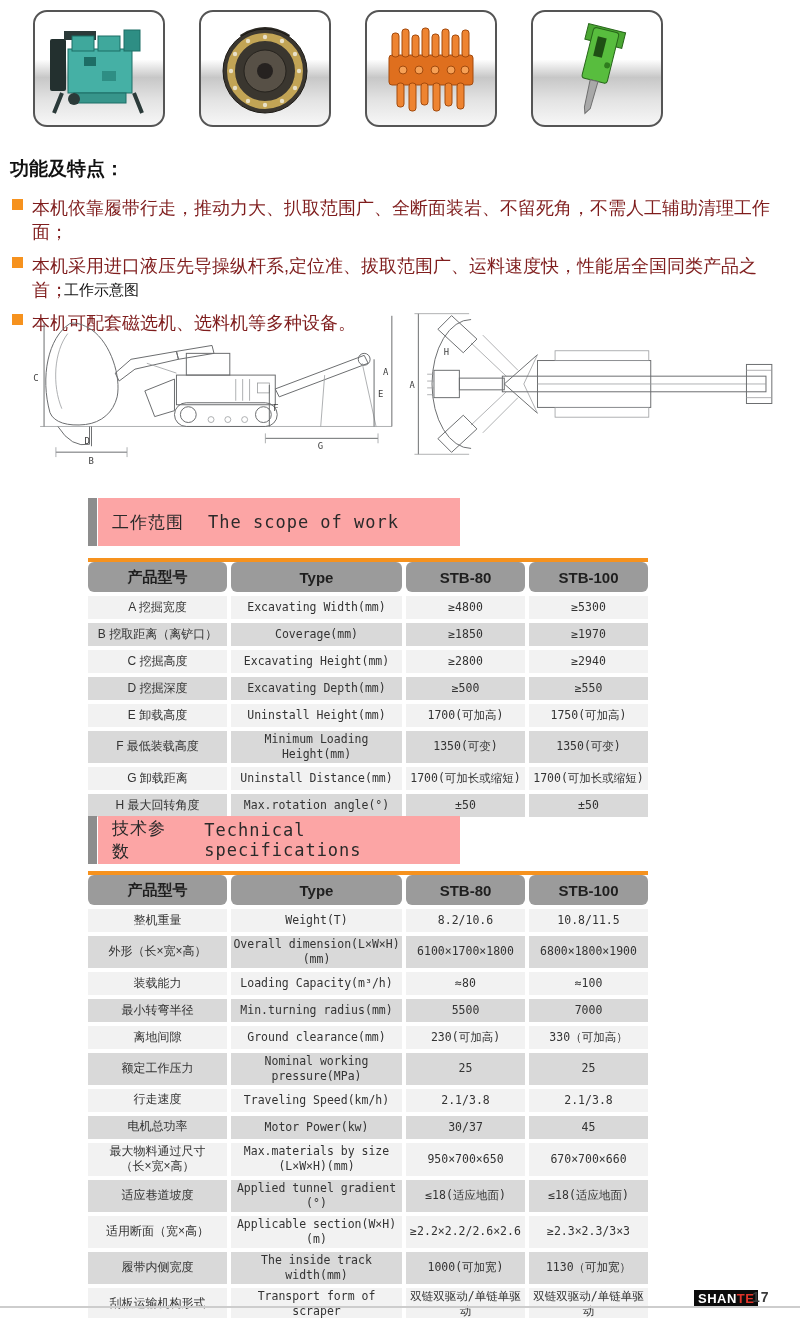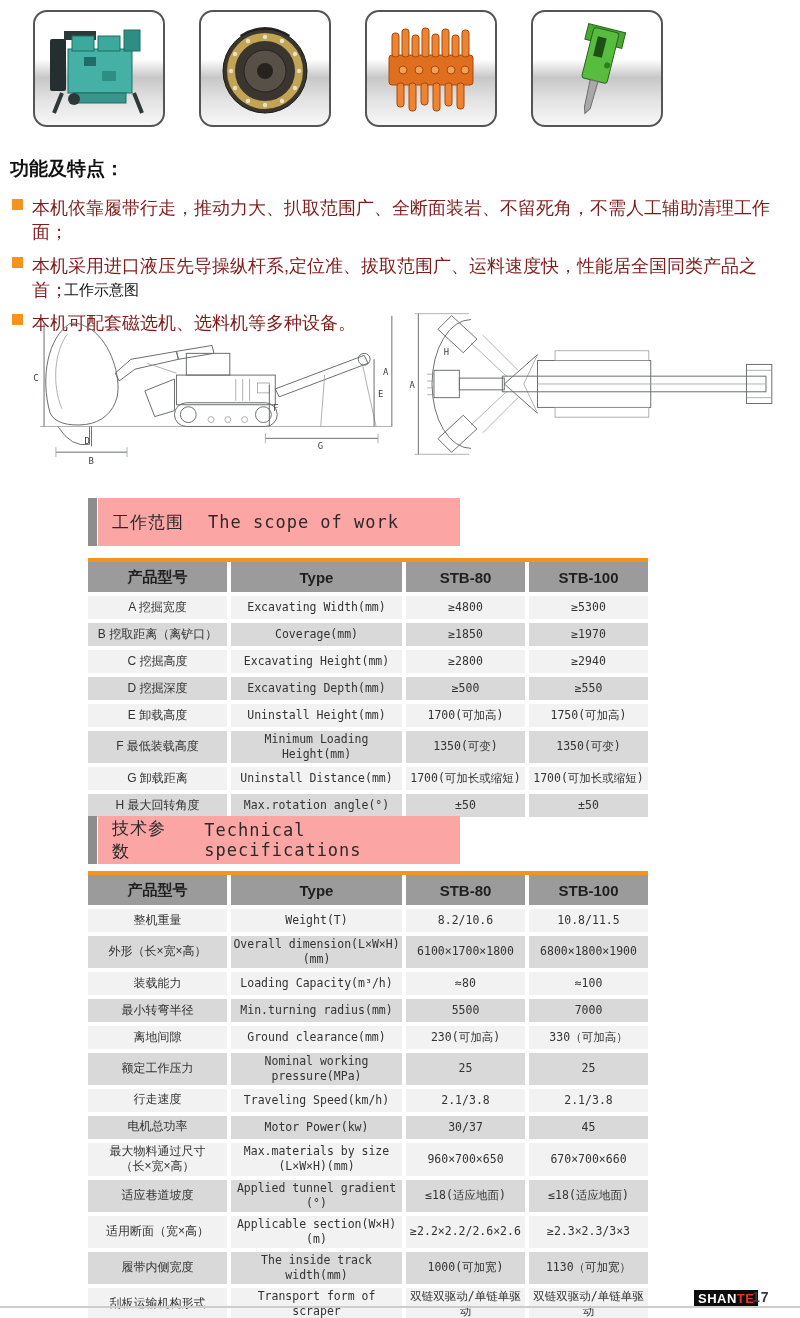--- a/index.html
+++ b/index.html
@@ -32,21 +32,21 @@
   .vbar{width:9px;height:48px;background:#8d8d8d;margin-right:1px;}
   .shbox{flex:1;background:#fca5a5;display:flex;align-items:center;padding-left:14px;
          font-family:"DejaVu Sans Mono",monospace;font-size:17px;color:#2a2a2a;letter-spacing:1px;}
   .shbox .en{margin-left:24px;}
 
   
   .spec-table{position:absolute;left:88px;width:560px;}
   .orange-bar{width:560px;height:4px;background:#f6921e;}
   .grid{display:grid;grid-template-columns:139px 171px 119px 119px;gap:4px;background:#fff;}
   .hcell{background:#9b9b9b;color:#1f1f1f;font-weight:bold;font-size:15px;
-         display:flex;align-items:center;justify-content:center;height:30px;}
+         display:flex;align-items:center;justify-content:center;height:30px;border-radius:6px;}
   .cell{display:flex;align-items:center;justify-content:center;text-align:center;
         min-height:21px;padding:1px 2px;color:#333;white-space:pre-line;line-height:1.3;}
   .cell.c0{font-size:12px;font-family:"Liberation Sans",sans-serif;}
   .cell.c1,.cell.c2,.cell.c3{font-size:11.5px;font-family:"DejaVu Sans Mono",monospace;}
   .row-light{background:#f2f2f2;}
   .row-dark{background:#d9d9d9;}
 
   
   .footer-line{position:absolute;top:1306px;left:0;width:800px;height:2px;background:#cdcdcd;}
   .brand-box{position:absolute;left:694px;top:1290px;height:16px;padding:0 4px;background:#0c0c0c;
@@ -329,21 +329,21 @@
         <div class="cell c2 row-light">2.1/3.8</div>
         <div class="cell c3 row-light">2.1/3.8</div>
         <div class="cell c0 row-dark">电机总功率</div>
         <div class="cell c1 row-dark">Motor Power(kw)</div>
         <div class="cell c2 row-dark">30/37</div>
         <div class="cell c3 row-dark">45</div>
         <div class="cell c0 row-light">最大物料通过尺寸
 （长×宽×高）</div>
         <div class="cell c1 row-light">Max.materials by size
 (L×W×H)(mm)</div>
-        <div class="cell c2 row-light">960×700×650</div>
+        <div class="cell c2 row-light">950×700×650</div>
         <div class="cell c3 row-light">670×700×660</div>
         <div class="cell c0 row-dark">适应巷道坡度</div>
         <div class="cell c1 row-dark">Applied tunnel gradient (°)</div>
         <div class="cell c2 row-dark">≤18(适应地面)</div>
         <div class="cell c3 row-dark">≤18(适应地面)</div>
         <div class="cell c0 row-light">适用断面（宽×高）</div>
         <div class="cell c1 row-light">Applicable section(W×H)(m)</div>
         <div class="cell c2 row-light">≥2.2×2.2/2.6×2.6</div>
         <div class="cell c3 row-light">≥2.3×2.3/3×3</div>
         <div class="cell c0 row-dark">履带内侧宽度</div>

